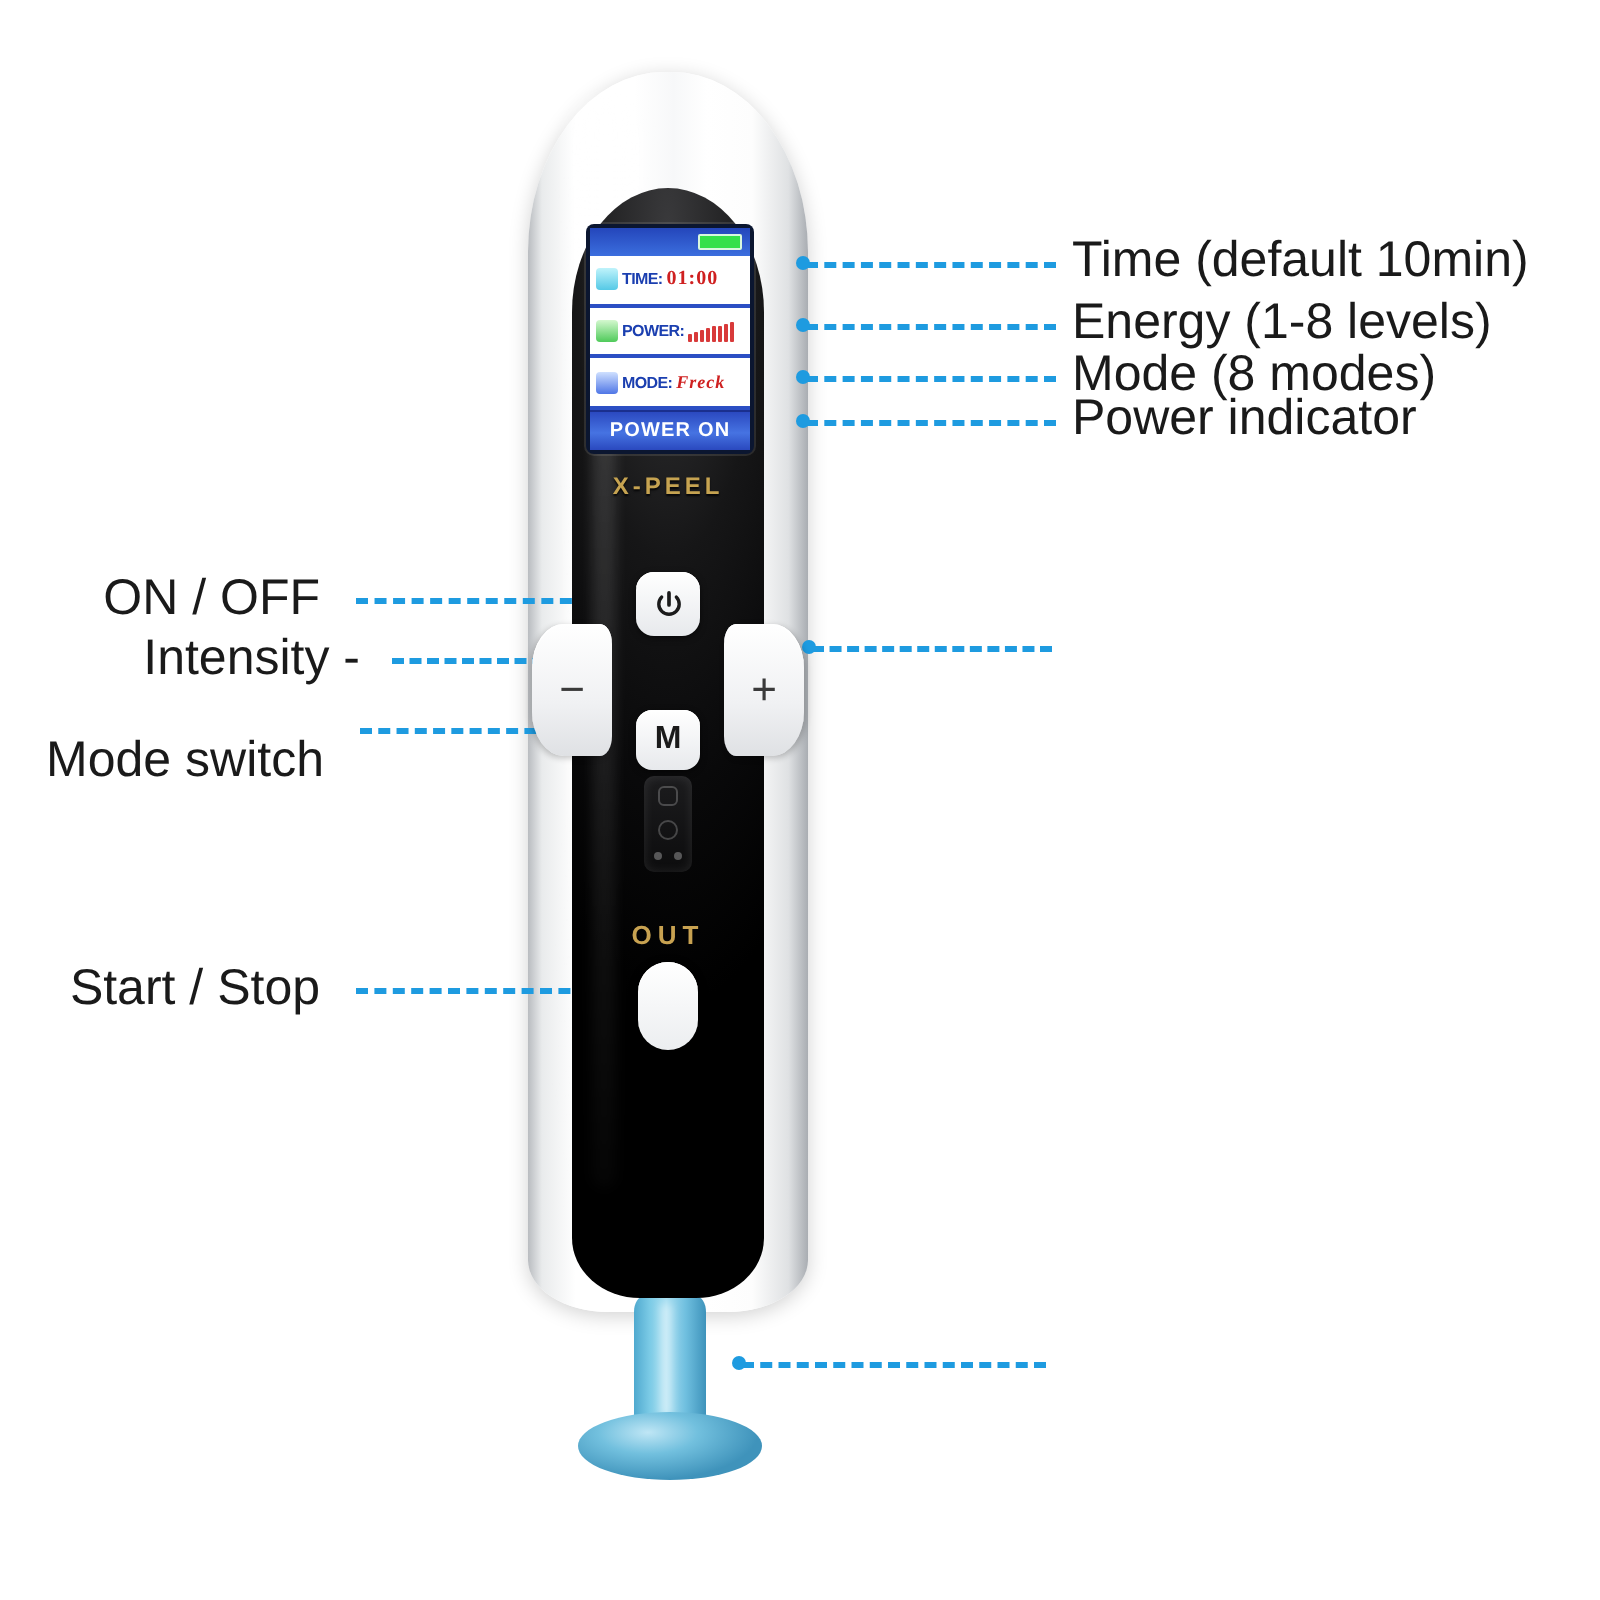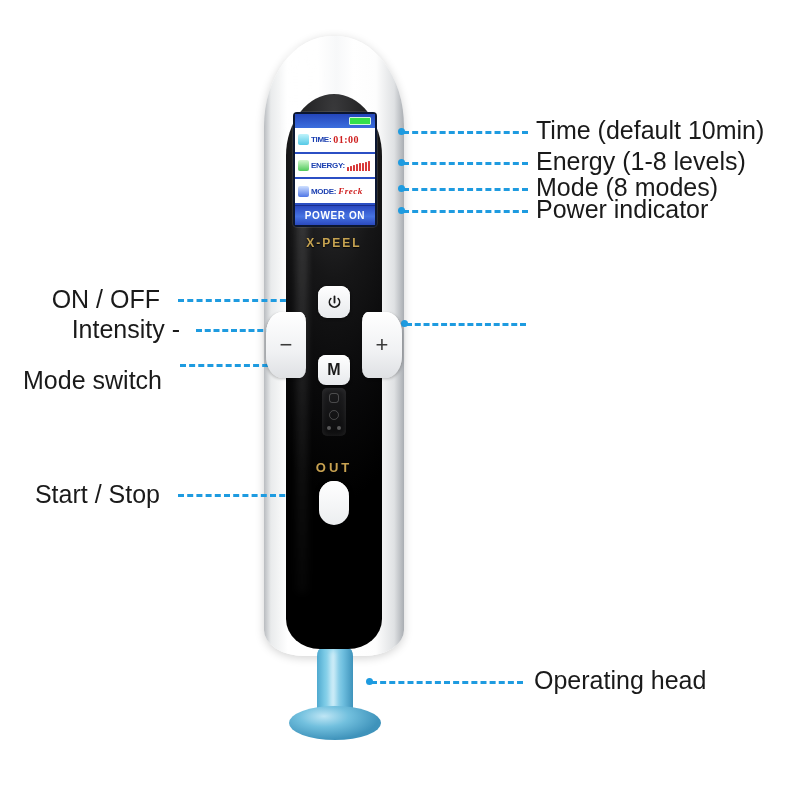--- a/index.html
+++ b/index.html
@@ -318,21 +318,21 @@
         </div>
 
         <div class="row">
           <span class="row-ico ico-time"></span>
           <span class="row-key">TIME:</span>
           <span class="row-val">01:00</span>
         </div>
 
         <div class="row">
           <span class="row-ico ico-energy"></span>
-          <span class="row-key">ENERGY:</span>
+          <span class="row-key">POWER:</span>
           <span class="bars" id="energy-bars">
               <i style="height: 4px; opacity: 1;"></i>
               <i style="height: 4.9px; opacity: 1;"></i>
               <i style="height: 5.8px; opacity: 1;"></i>
               <i style="height: 6.7px; opacity: 1;"></i>
               <i style="height: 7.6px; opacity: 1;"></i>
               <i style="height: 8.5px; opacity: 1;"></i>
               <i style="height: 9.4px; opacity: 1;"></i>
               <i style="height: 10.3px; opacity: 1;"></i>
             </span>
@@ -400,21 +400,20 @@
 
   <div class="dot" style="left:398px; top:207px;"></div>
   <div class="leader" style="left:403px; top:210px; width:125px;"></div>
   <div class="label right" style="left:536px; top:197px;">Power indicator</div>
 
   <div class="dot" style="left:401px; top:320px;"></div>
   <div class="leader" style="left:406px; top:323px; width:120px;"></div>
 
   <div class="dot" style="left:366px; top:678px;"></div>
   <div class="leader" style="left:371px; top:681px; width:152px;"></div>
-  <div class="label right" style="left:534px; top:668px;">Operating head</div>
 
   <div class="label left" style="left:0; top:287px; width:160px;">ON / OFF</div>
   <div class="leader" style="left:178px; top:299px; width:145px;"></div>
   <div class="dot" style="left:320px; top:296px;"></div>
 
   <div class="label left" style="left:0; top:317px; width:180px;">Intensity -</div>
   <div class="leader" style="left:196px; top:329px; width:76px;"></div>
   <div class="dot" style="left:269px; top:326px;"></div>
 
   <div class="label left" style="left:0; top:352px; width:162px;margin-top:16px;">Mode switch</div>

